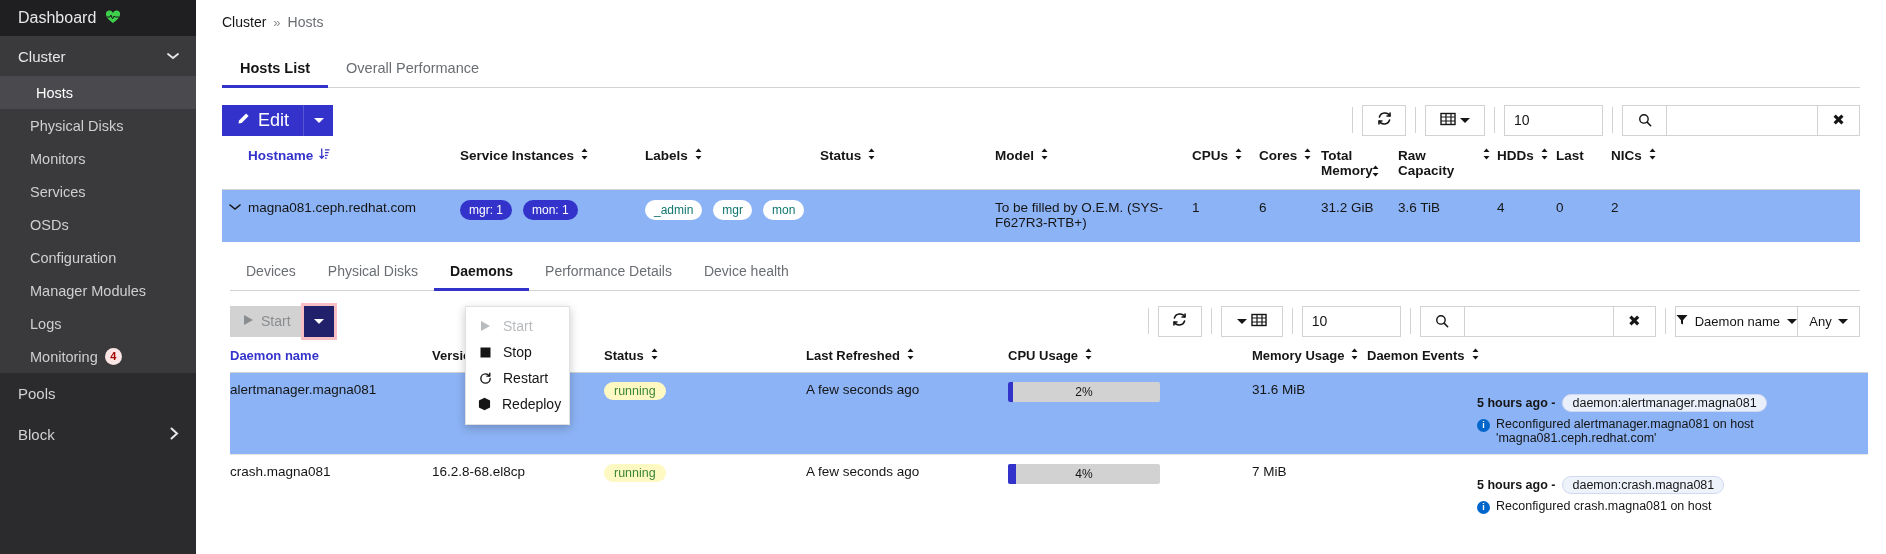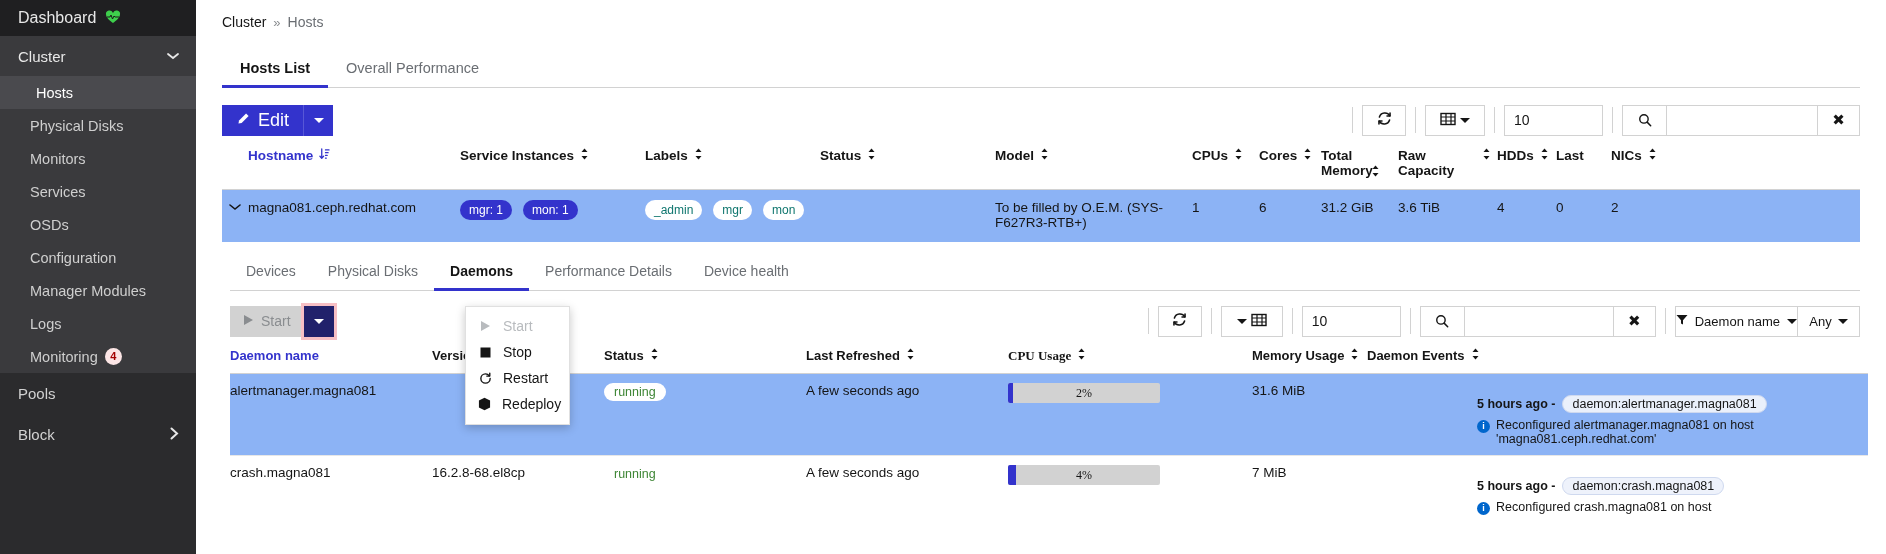--- a/index.html
+++ b/index.html
@@ -185,21 +185,21 @@
   
   .dtable { margin-left: 8px; width: 100%; }
   .dhead {
     font-size: 13px; font-weight: 700; padding: 11px 0 9px 0;
     border-bottom: 1px solid #d2d2d2; display: flex;
   }
   .dhead .first { color: #3333cc; }
   .drow { display: flex; font-size: 13.5px; padding: 9px 0 9px 0; align-items: flex-start; }
   .drow.sel { background: #8cb3f5; }
   .drow.plain { border-top: 1px solid #e7e7e7; }
-  .running { color: #3e8635; background: #ffffff; border-radius: 11px;
+  .running { color: #3e8635; background: #fef9c3; border-radius: 11px;
              padding: 2px 10px; font-size: 12.5px; display: inline-block; }
   .bar-wrap {
     width: 152px; height: 20px; background: #d2d2d2; position: relative;
     border-radius: 2px; overflow: hidden;
   }
   .bar-fill { position: absolute; left: 0; top: 0; bottom: 0; background: #3333cc; }
   .bar-txt {
     position: absolute; inset: 0; display: flex; align-items: center;
     justify-content: center; font-size: 12px; color: #151515;
   }
@@ -228,21 +228,21 @@
   .c-rawcap  { width: 99px; }
   .c-hdds    { width: 59px; }
   .c-flash   { width: 55px; }
   .c-nics    { width: 50px; }
 
   
   .d-name { width: 202px; }
   .d-ver  { width: 172px; }
   .d-sta  { width: 202px; }
   .d-ref  { width: 202px; }
-  .d-cpu  { width: 207px; font-family: Liberation Serif, serif; }
+  .d-cpu  { width: 207px; }
   .d-mem  { width: 152px; padding-left: 37px; }
   .d-evt  { width: 430px; }
 </style>
 </head>
 <body>
 
 <div class="app">
 
   <nav class="sidebar">
     <div class="sb-brand">

